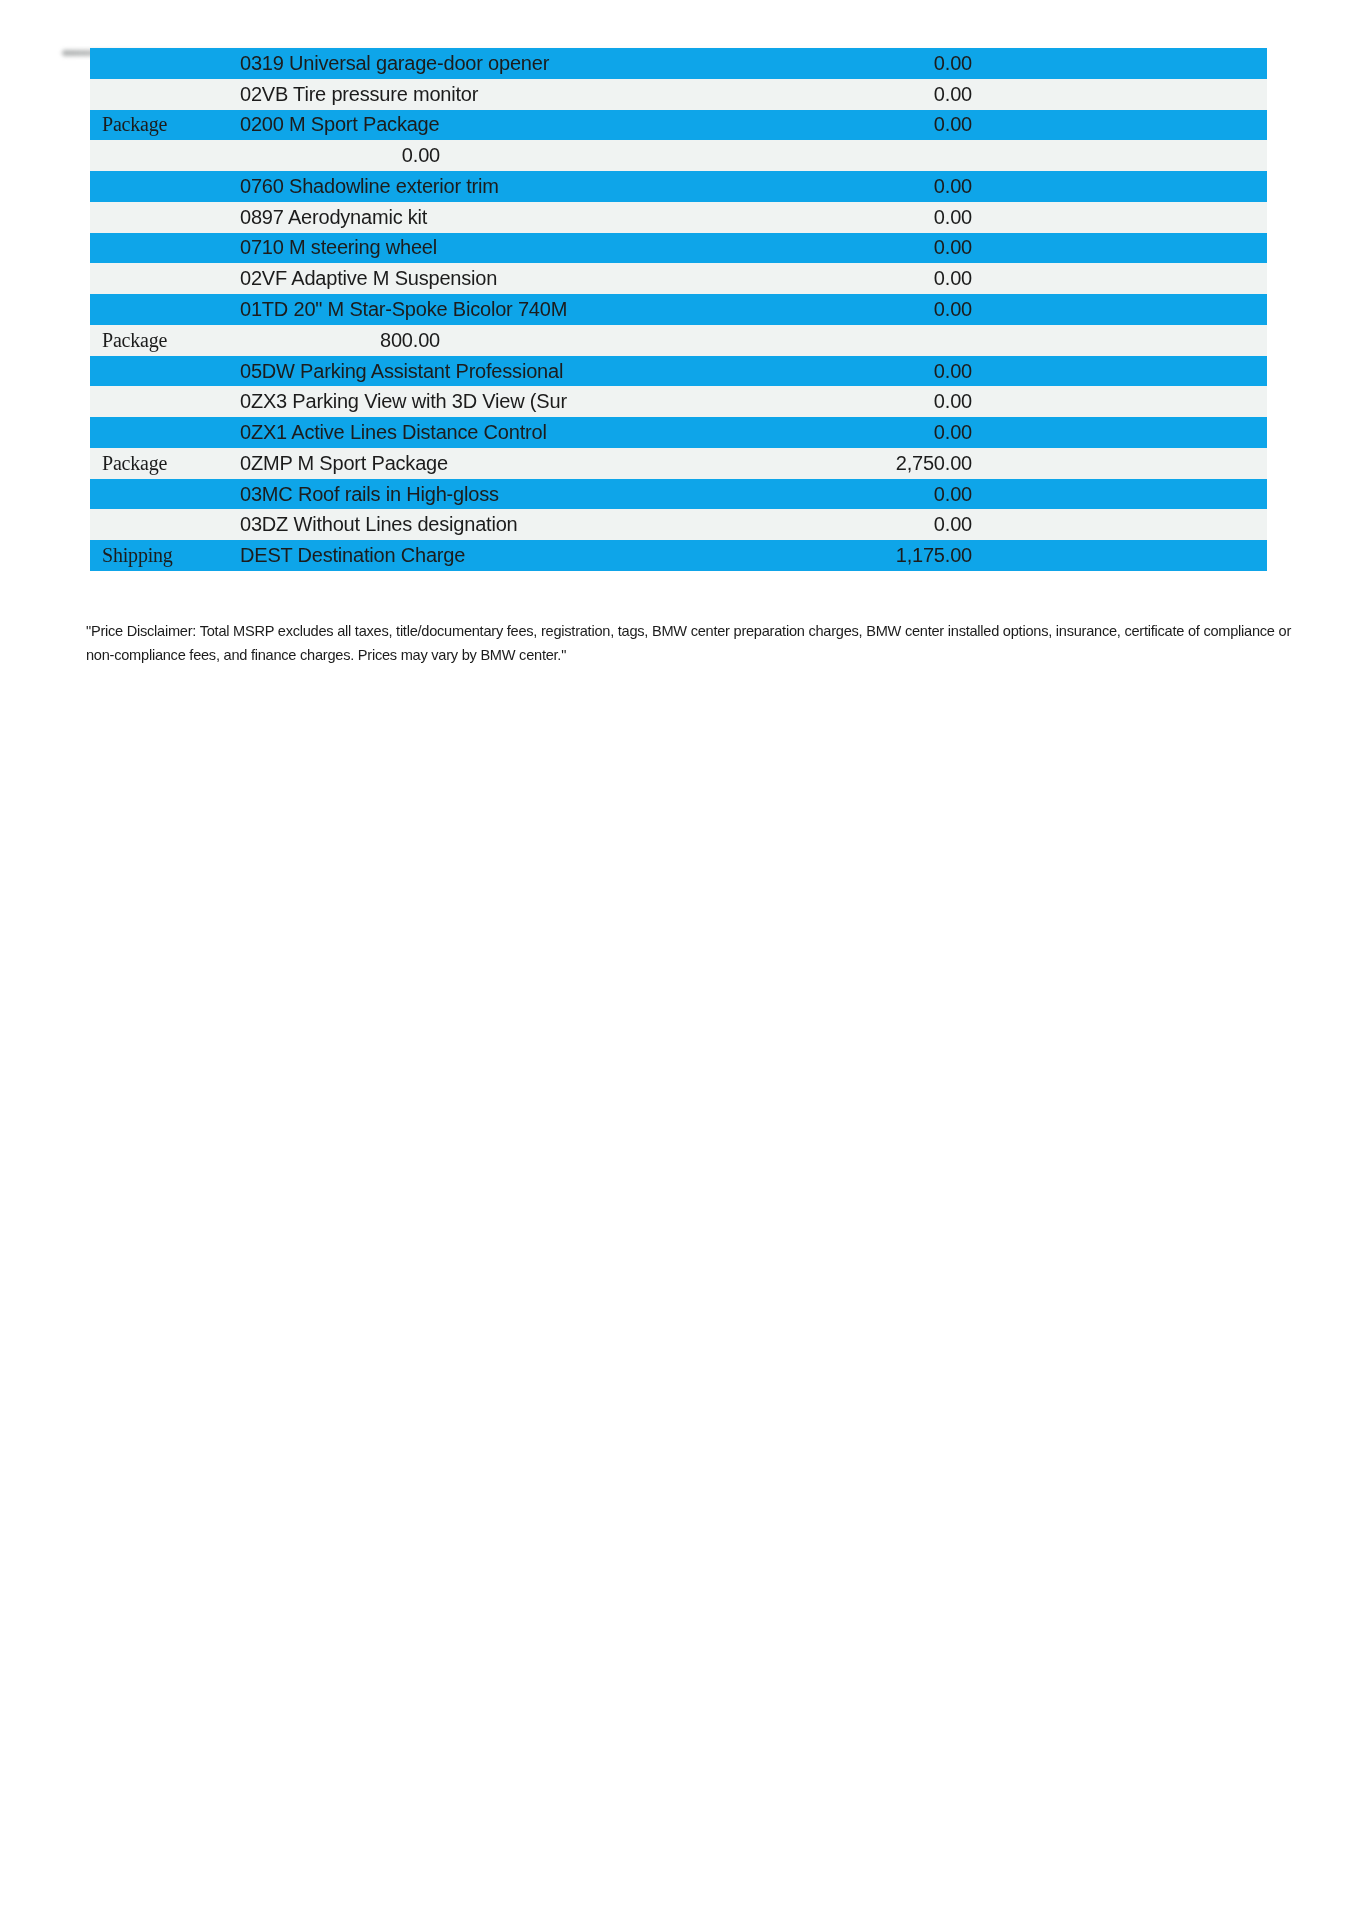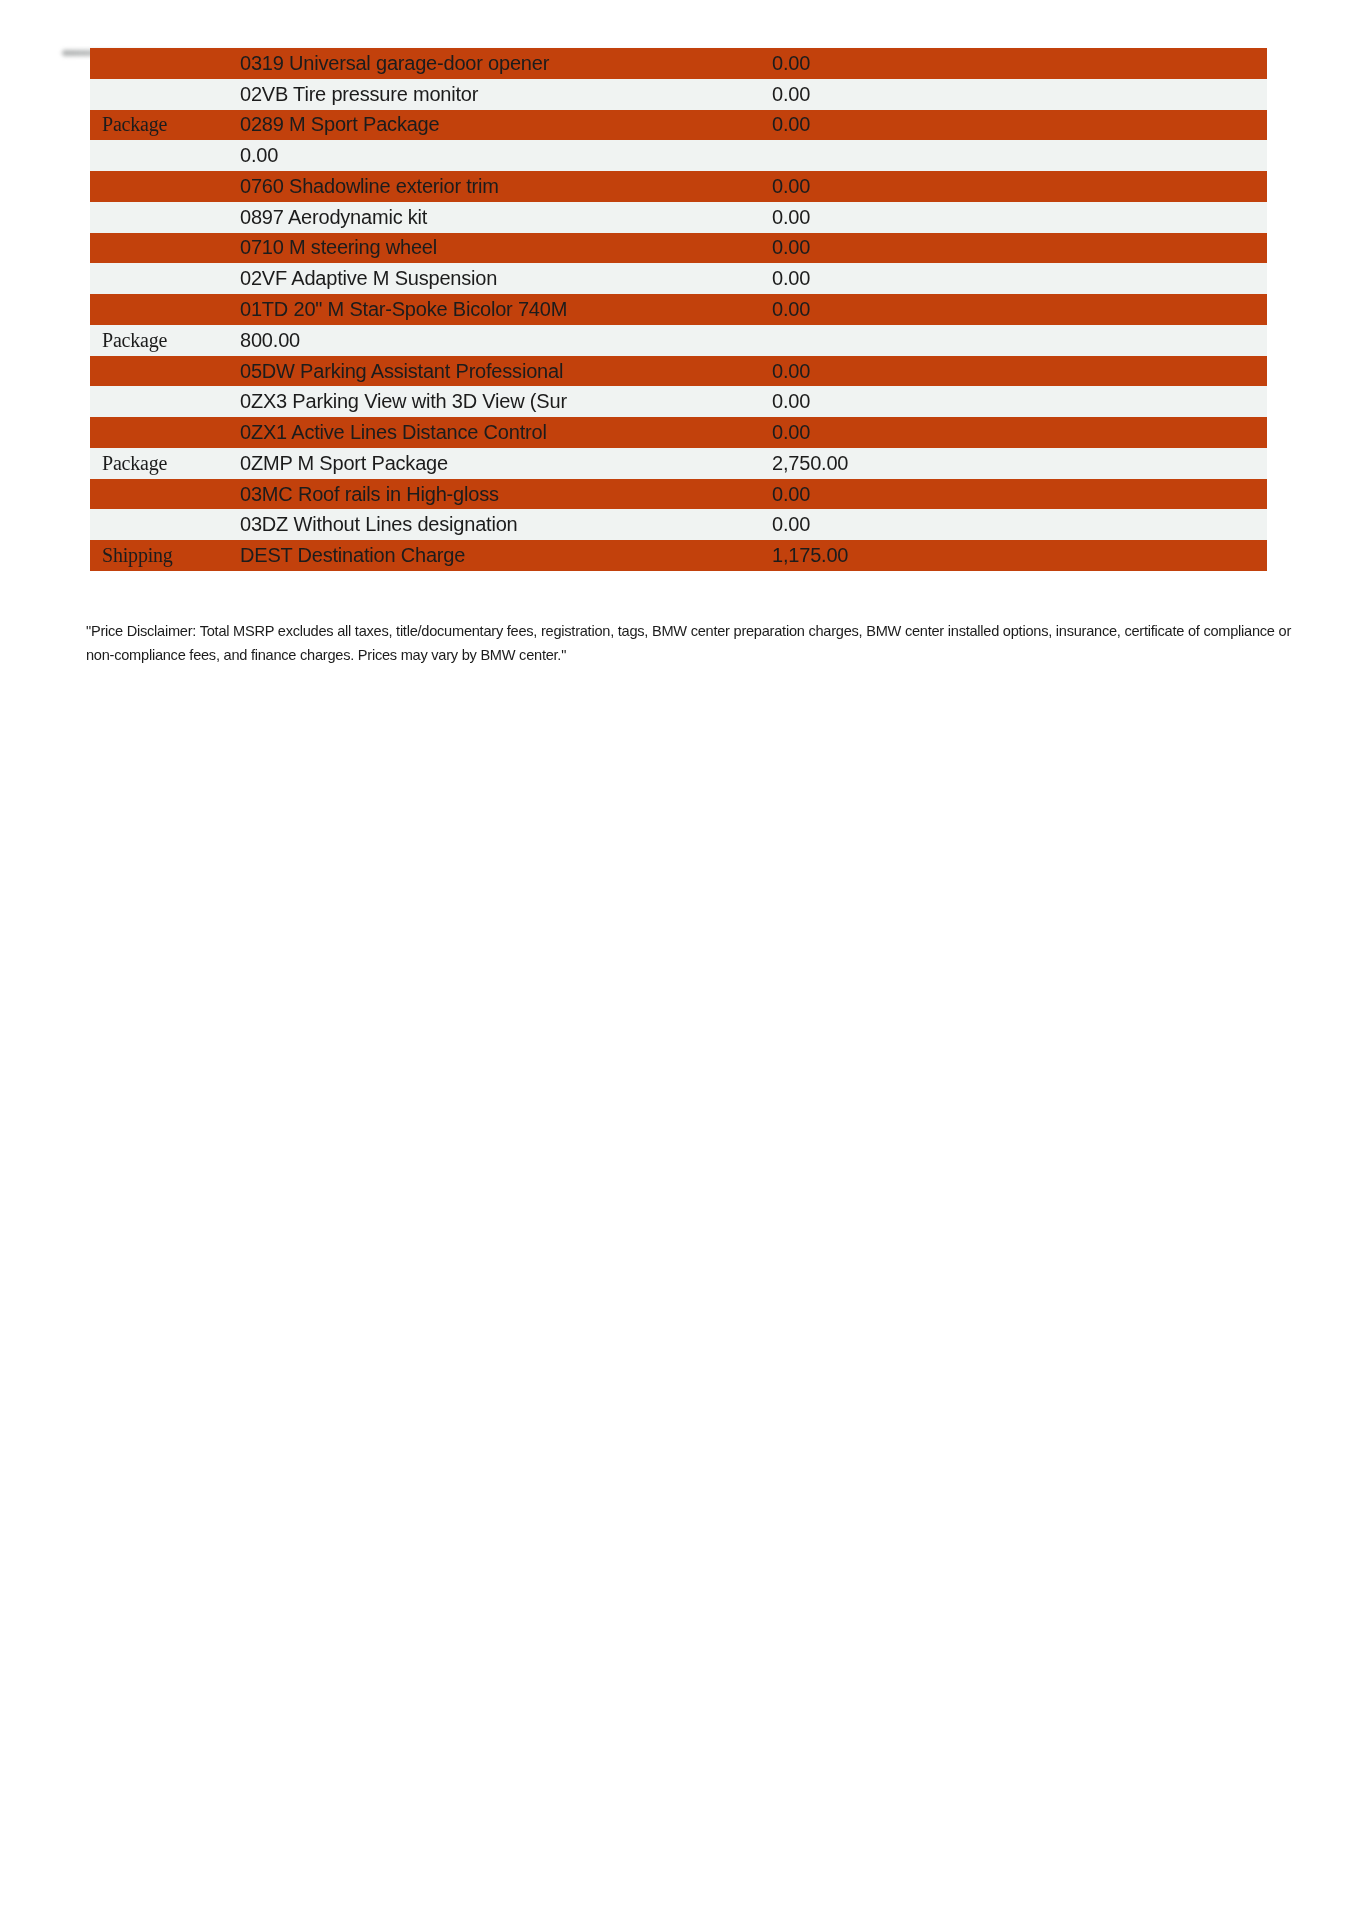--- a/index.html
+++ b/index.html
@@ -34,21 +34,21 @@
   .options-table {
     position: absolute;
     left: 90px;
     top: 48px;
     width: 1177px;
   }
   .row {
     display: flex;
     align-items: center;
     height: 30.78px;
-    background: #c2410c;
+    background: #0ea5e9;
     font-size: 20px;
     letter-spacing: -0.2px;
   }
   .row:nth-child(even) {
     background: #f0f3f2;
   }
   .cell {
     white-space: nowrap;
     overflow: hidden;
   }
@@ -58,21 +58,21 @@
     width: 150px;
     flex: 0 0 150px;
     font-family: Liberation Serif, serif;
   }
   .cell.desc {
     flex: 1 1 auto;
   }
   .cell.price {
     flex: 0 0 200px;
     width: 200px;
-    text-align: left;
+    text-align: right;
     margin-right: 295px;
   }
   .disclaimer {
     position: absolute;
     left: 86px;
     top: 620px;
     width: 1235px;
     font-size: 14.6px;
     line-height: 23.5px;
     letter-spacing: -0.25px;
@@ -93,21 +93,21 @@
       <div class="cell desc">0319 Universal garage-door opener</div>
       <div class="cell price">0.00</div>
     </div>
     <div class="row">
       <div class="cell cat"></div>
       <div class="cell desc">02VB Tire pressure monitor</div>
       <div class="cell price">0.00</div>
     </div>
     <div class="row">
       <div class="cell cat">Package</div>
-      <div class="cell desc">0289 M Sport Package</div>
+      <div class="cell desc">0200 M Sport Package</div>
       <div class="cell price">0.00</div>
     </div>
     <div class="row">
       <div class="cell cat"></div>
       <div class="cell price">0.00</div>
     </div>
     <div class="row">
       <div class="cell cat"></div>
       <div class="cell desc">0760 Shadowline exterior trim</div>
       <div class="cell price">0.00</div>

